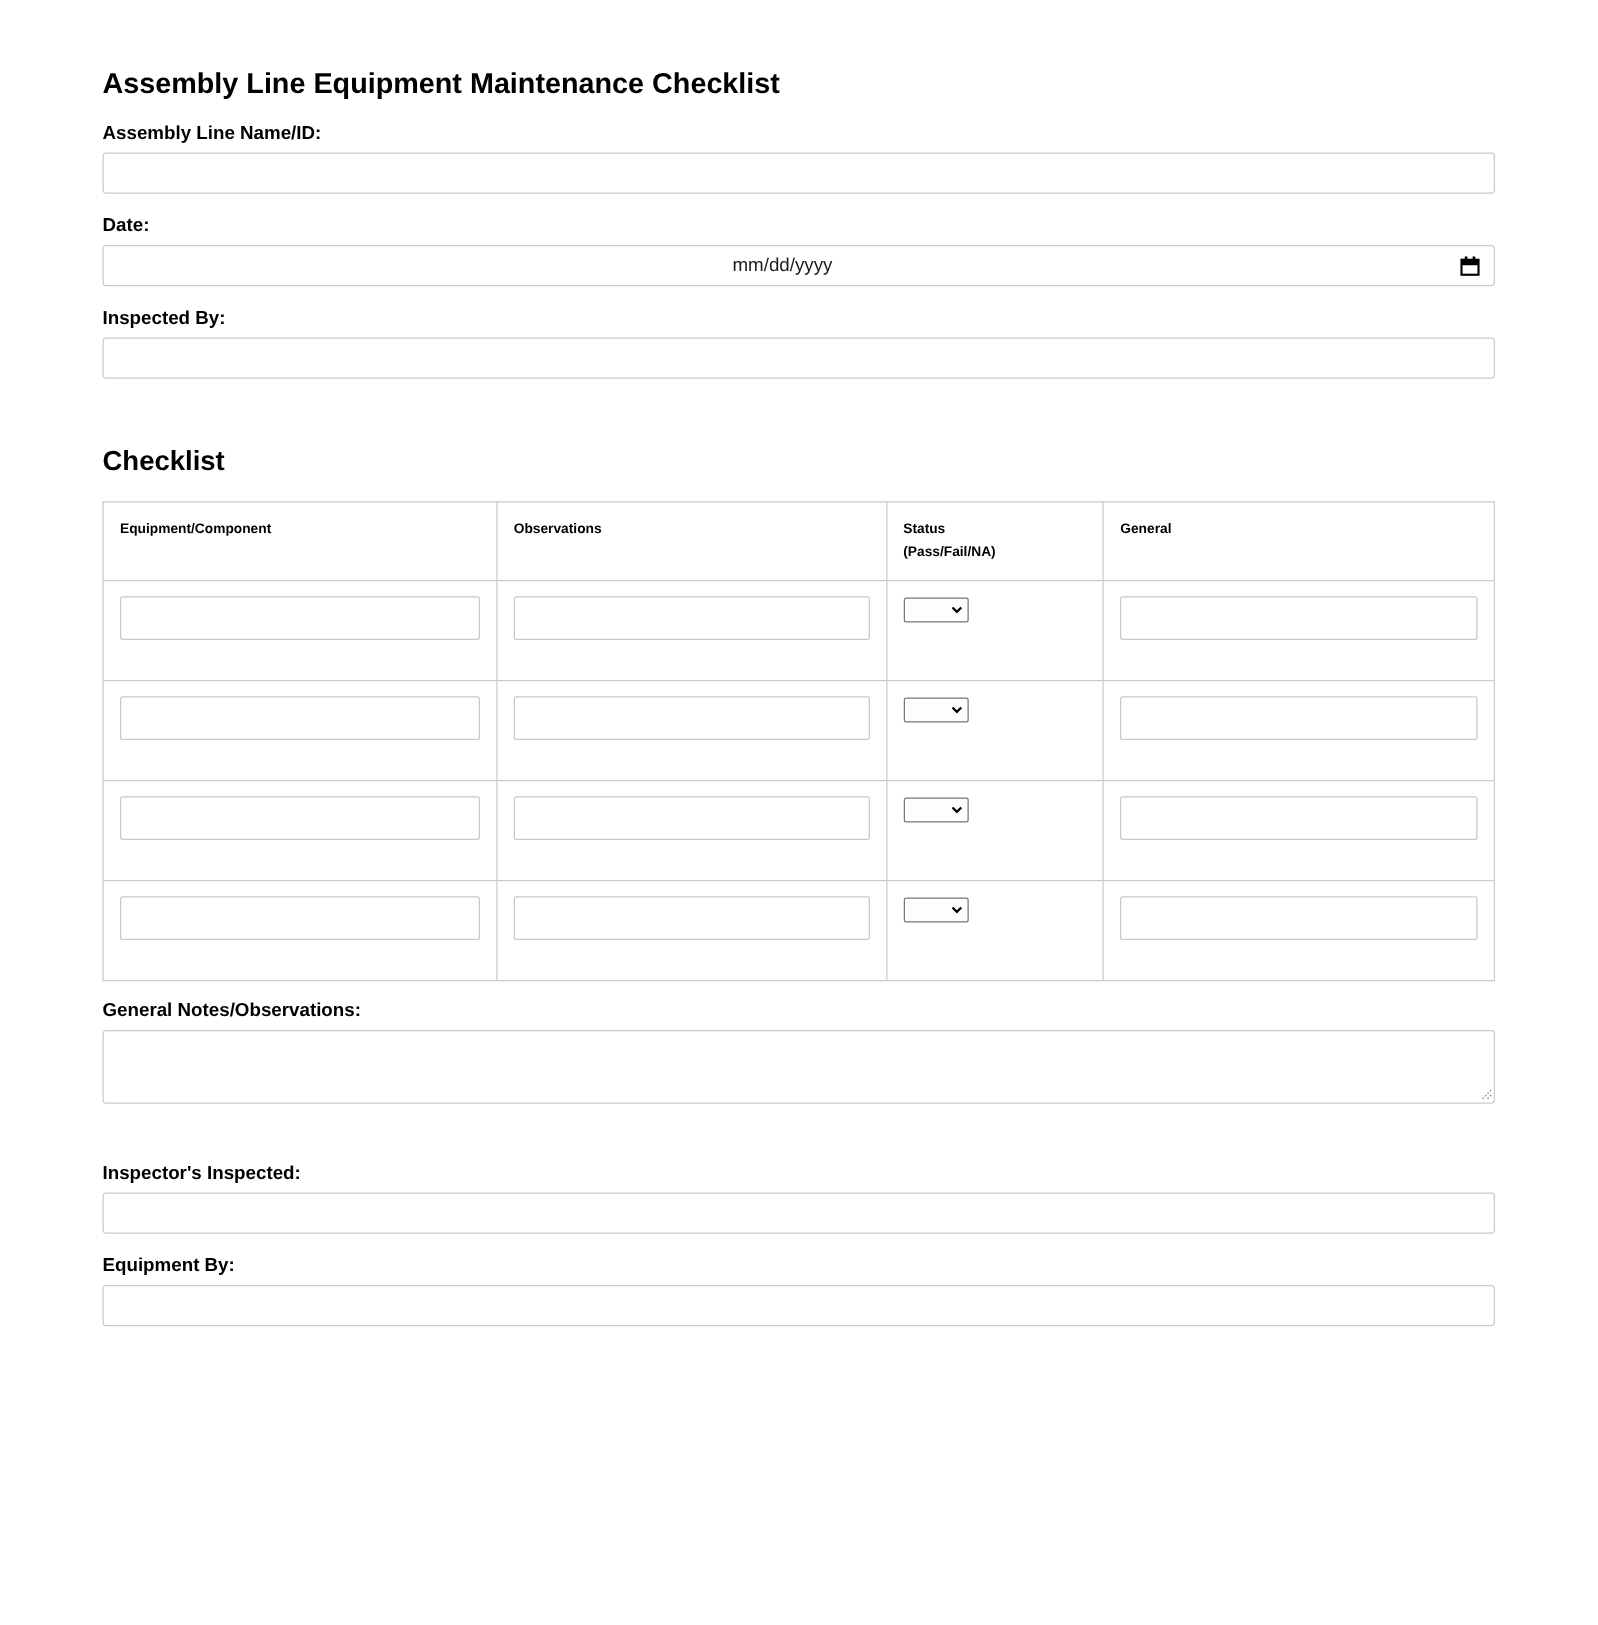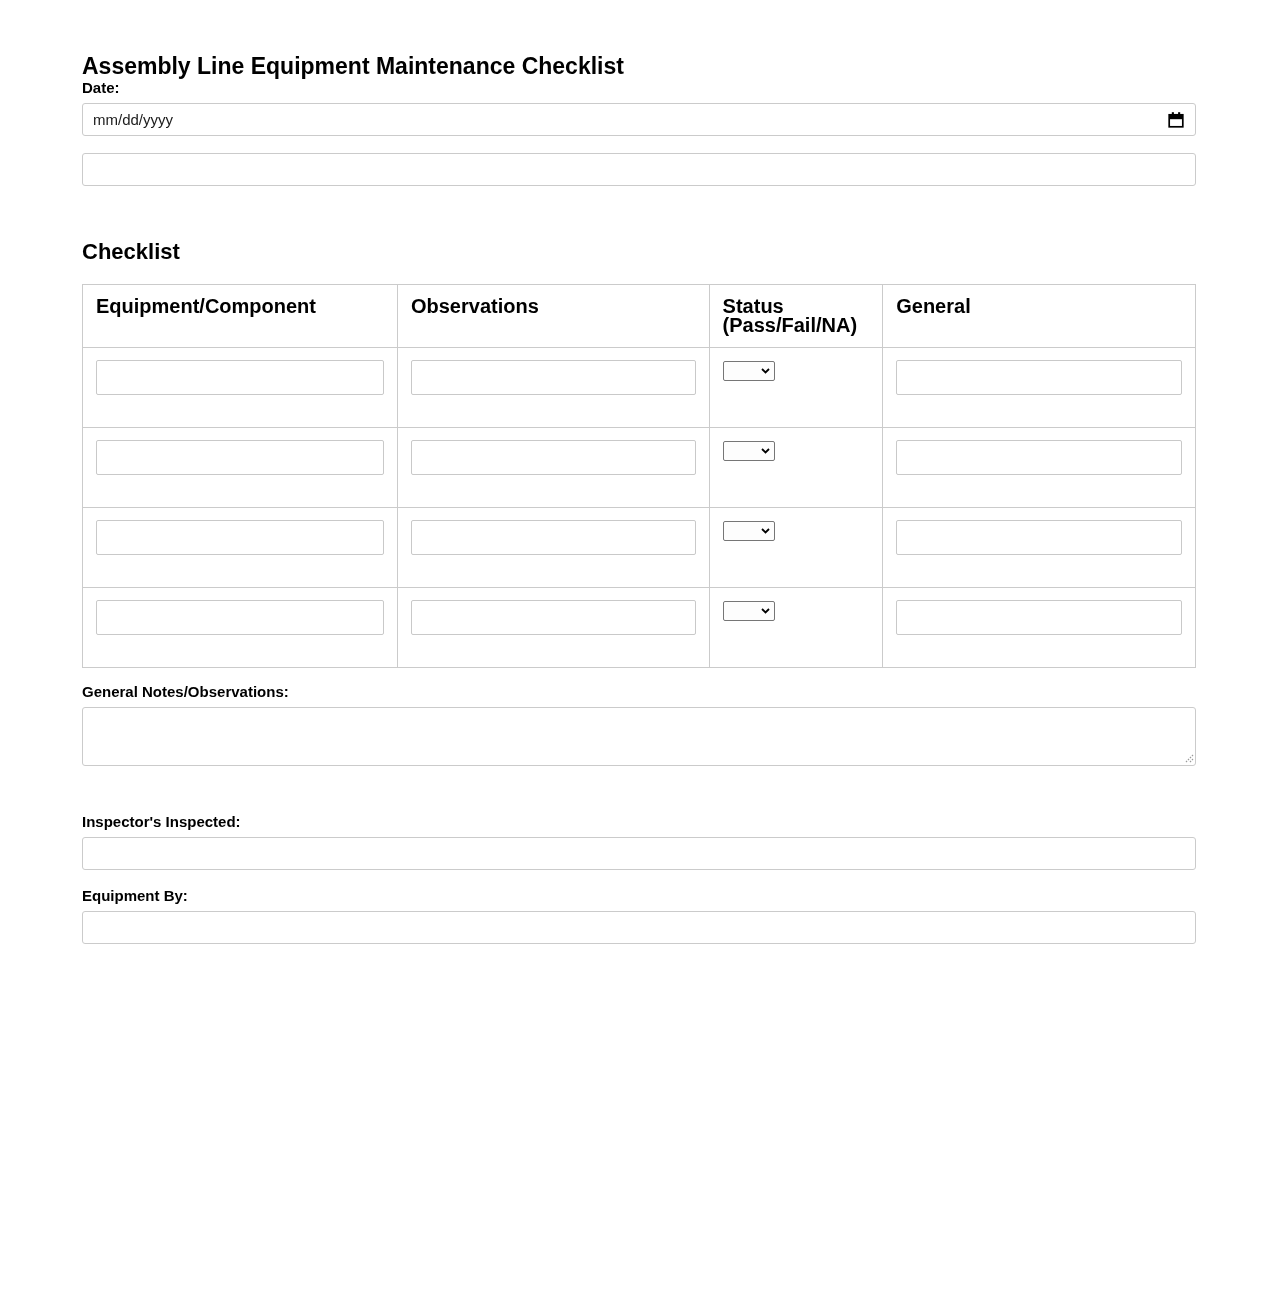--- a/index.html
+++ b/index.html
@@ -41,21 +41,21 @@
     padding: 0 10px;
     font-size: 15px;
     font-family: "Liberation Sans", sans-serif;
     color: #111;
     background: #fff;
     outline: none;
   }
   .text-input::placeholder { color: #1c1c1c; opacity: 1; }
 
   .input-wrap { position: relative; }
-  .date-input { padding-right: 36px; }
+  .date-input { padding-right: 36px; text-align: center; }
   .calendar-icon {
     position: absolute;
     right: 11px;
     top: 50%;
     transform: translateY(-50%);
     width: 18px; height: 18px;
     display: inline-flex;
     cursor: pointer;
   }
 
@@ -64,21 +64,21 @@
     border-collapse: collapse;
     table-layout: fixed;
   }
   .checklist-table th, .checklist-table td {
     border: 1px solid #cbcbcb;
     vertical-align: top;
     text-align: left;
     padding: 12px 13px;
   }
   .checklist-table th {
-    font-size: 20px;
+    font-size: 11px;
     font-weight: 700;
     line-height: 19px;
     height: 62px;
   }
   .checklist-table td { height: 80px; }
   .col-equipment  { width: 28.3%; }
   .col-checkpoints{ width: 28.0%; }
   .col-status     { width: 15.6%; margin-left: 21px; }
   .col-remarks    { width: 28.1%; }
 
@@ -142,37 +142,42 @@
 
   .signature-section { margin-top: 47px; }
 </style>
 </head>
 <body>
 
 <div class="page">
 
   <h1 class="page-title">Assembly Line Equipment Maintenance Checklist</h1>
 
+  <div class="form-group first-group">
+    <label class="form-label">Assembly Line Name/ID:</label>
+    <input type="text" class="text-input" value="" style="">
+  </div>
 
   <div class="form-group">
     <label class="form-label">Date:</label>
     <div class="input-wrap">
       <input type="text" class="text-input date-input" placeholder="mm/dd/yyyy" style="">
       <span class="calendar-icon">
         <svg width="18" height="18" viewBox="0 0 18 18">
           <rect x="2.2" y="3.8" width="13.6" height="12" fill="none" stroke="#000" stroke-width="1.7"></rect>
           <rect x="2.2" y="3.8" width="13.6" height="4.4" fill="#000"></rect>
           <rect x="4.8" y="1.2" width="2.1" height="3.2" fill="#000"></rect>
           <rect x="11.1" y="1.2" width="2.1" height="3.2" fill="#000"></rect>
         </svg>
       </span>
     </div>
   </div>
 
   <div class="form-group">
+    <label class="form-label">Inspected By:</label>
     <input type="text" class="text-input" value="" style="">
   </div>
 
   <h2 class="section-heading">Checklist</h2>
 
   <table class="checklist-table">
     <thead>
       <tr>
         <th class="col-equipment">
           <span>Equipment/Component</span>

